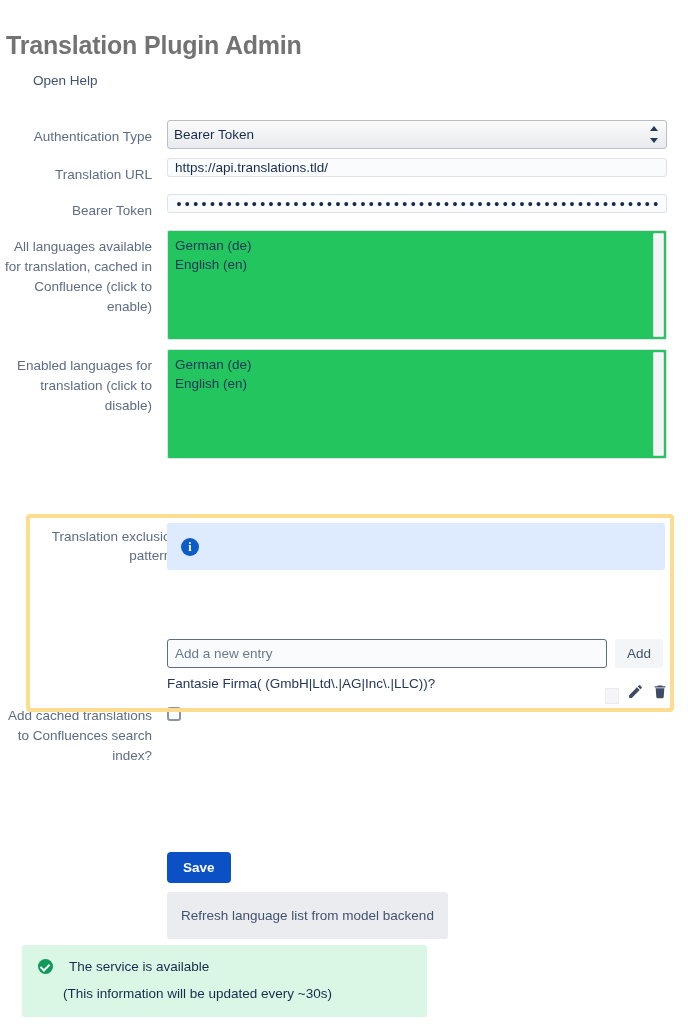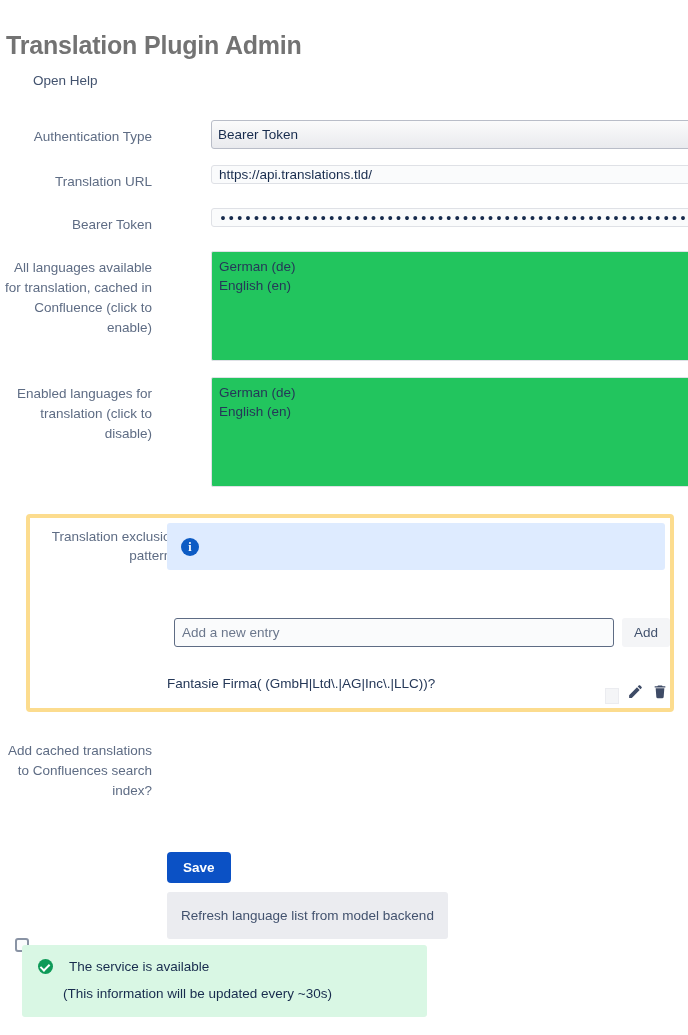--- a/index.html
+++ b/index.html
@@ -45,22 +45,21 @@
     position: absolute;
     left: 0;
     top: 120px;
     width: 688px;
   }
 
   .row {
     display: flex;
     align-items: flex-start;
     width: 688px;
-    margin-bottom: 16px;
-    gap: 44px;
+    margin-bottom: 9px;
   }
   .row-label {
     width: 152px;
     text-align: right;
     font-size: 13.5px;
     line-height: 20px;
     color: #5E6C84;
     padding-top: 7px;
     flex: 0 0 152px;
   }
@@ -200,25 +199,24 @@
   }
   .info-text {
     font-size: 13.5px;
     line-height: 20px;
     color: #172B4D;
   }
 
   .entry-row {
     position: absolute;
     left: 167px;
-    top: 618px;
+    top: 639px;
     width: 500px;
     display: flex;
     align-items: flex-end;
-    margin-left: 7px;
   }
   .entry-input {
     width: 440px;
     height: 29px;
     font-size: 13.5px;
     font-family: "Liberation Sans", sans-serif;
     color: #172B4D;
     background: #FAFBFC;
     border: 1px solid #5E6C84;
     border-radius: 3px;
@@ -268,21 +266,21 @@
   }
   .icon-btn {
     background: none;
     border: none;
     padding: 0;
     cursor: pointer;
     line-height: 0;
   }
 
   
-  .cb-row { margin-top: 26px; flex-direction: column; }
+  .cb-row { margin-top: 26px; }
   .cb {
     width: 14px;
     height: 14px;
     background: #FAFBFC;
     border: 2px solid #8993A4;
     border-radius: 3px;
     margin-top: 8px;
     cursor: pointer;
     display: block;
   }

